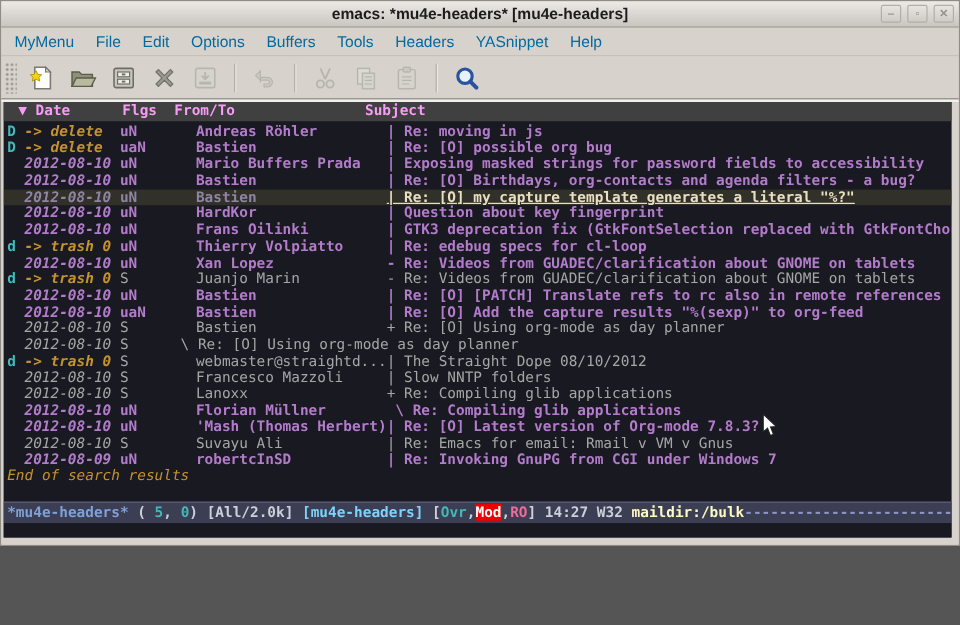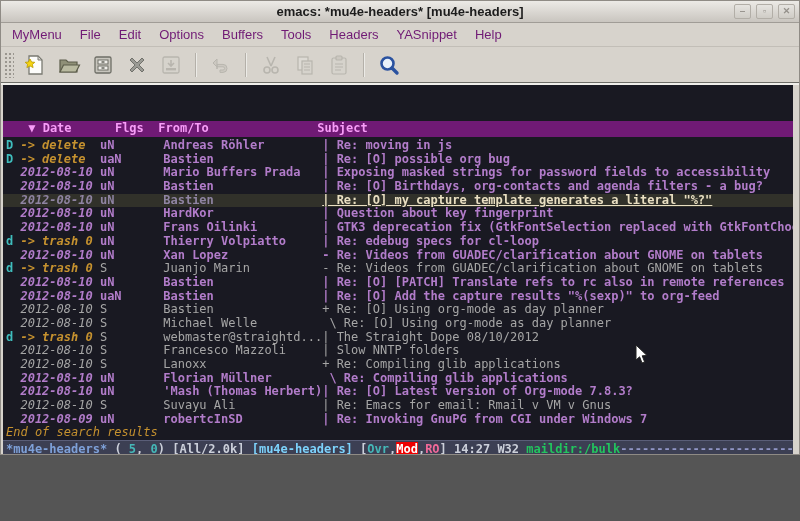--- a/index.html
+++ b/index.html
@@ -7,37 +7,37 @@
   .window { position:relative; width:800px; height:455px; background:#d7d3cc; border:1px solid #8f8b85; display:flex; flex-direction:column; overflow:hidden; }
 
   
   .titlebar { height:22px; background:linear-gradient(#eceae6,#c9c5bf); border-bottom:1px solid #a09c96; display:flex; align-items:center; position:relative; flex:none; }
   .title-text { width:100%; text-align:center; font-size:13px; font-weight:bold; color:#1c1c1c; }
   .win-buttons { position:absolute; right:4px; top:3px; display:flex; gap:5px; }
   .win-btn { width:17px; height:15px; background:linear-gradient(#e6e4e0,#cfccc6); border:1px solid #b2aea7; border-radius:2px; color:#94908a; font-size:9px; font-weight:bold; display:flex; align-items:center; justify-content:center; line-height:1; }
 
   
   .menubar { height:24px; background:#d7d3cc; display:flex; align-items:center; padding-left:2px; border-bottom:1px solid #c2beb7; flex:none; }
-  .menu-item { padding:3px 9px; font-size:13px; color:#701a75; }
+  .menu-item { padding:3px 9px; font-size:13px; color:#0369a1; }
 
   
   .toolbar { height:36px; background:#d7d3cc; display:flex; align-items:center; padding-left:2px; flex:none; border-bottom:1px solid #6e6e68; }
   .tb-handle { width:10px; height:26px; margin:0 4px 0 1px;
     background-image:radial-gradient(circle, #9a968f 1px, transparent 1.2px);
     background-size:4px 4px; }
   .tb-btn { width:32px; height:30px; display:flex; align-items:center; justify-content:center; border-radius:3px; margin:0 1px; }
   .tb-btn.disabled { opacity:0.4; }
   .tb-sep { width:2px; height:24px; border-left:1px solid #b4b0a9; border-right:1px solid #ecebe7; margin:0 7px; }
 
   
   .frame { flex:1; background:#d7d3cc; padding:0 6px 6px 2px; border-top:2px solid #f0efeb; display:flex; }
   .frame-inner { flex:1; background:#191922; display:flex; flex-direction:column; overflow:hidden; font-family:"DejaVu Sans Mono", monospace; font-size:12px; }
 
   
-  .header-line { height:16px; line-height:15px; background:#701a75; color:#f79df7; font-weight:bold; display:flex; white-space:pre; flex:none; padding-left:18px;margin-top:36px; }
+  .header-line { height:16px; line-height:15px; background:#404040; color:#f79df7; font-weight:bold; display:flex; white-space:pre; flex:none; padding-left:5px; }
   .h-mark { width:1ch; flex:none; }
   .h-date { width:12ch; flex:none; }
   .h-flags { width:6ch; flex:none; }
   .h-from { width:22ch; flex:none; }
   .h-subj { flex:1; }
 
   
   .rows { flex:1; overflow:hidden; padding-top:2px; position:relative; }
   .row { height:13.7px; line-height:13.7px; display:flex; white-space:pre; padding-left:3px; }
   .c-mark { width:2ch; flex:none; color:#3fbdbd; font-weight:bold; }
@@ -55,21 +55,21 @@
 
   
   .modeline { height:18px; line-height:17px; background:#3c3f53; border-top:1px solid #5a5e78; white-space:pre; overflow:hidden; flex:none; padding-left:3px; font-weight:bold; }
   .ml-buffer { color:#7ea1d9; }
   .ml-plain { color:#ccd0da; }
   .ml-num { color:#45b8b8; }
   .ml-mode { color:#7dd3fc; }
   .ml-ovr { color:#45b8b8; }
   .ml-mod { color:#ffffff; background:#ee0000; }
   .ml-ro { color:#f26a9a; }
-  .ml-maildir { color:#22c55e; }
+  .ml-maildir { color:#fef9c3; }
   .ml-dashes { color:#9095c5; }
 
   .echo-area { height:12px; background:#191922; flex:none; }
 
   .mouse-cursor { position:absolute; left:634px; top:343px; z-index:50; pointer-events:none; }
 </style>
 </head>
 <body>
 
 <div class="window">
@@ -199,21 +199,21 @@
           <div class="row unread"><span class="c-mark"></span><span class="c-date">2012-08-10</span><span class="c-flags">uN</span><span class="c-from">Bastien</span><span class="c-subj">| Re: [O] Birthdays, org-contacts and agenda filters - a bug?</span></div>
           <div class="row current"><span class="c-mark"></span><span class="c-date">2012-08-10</span><span class="c-flags">uN</span><span class="c-from">Bastien</span><span class="c-subj">| Re: [O] my capture template generates a literal "%?"</span></div>
           <div class="row unread"><span class="c-mark"></span><span class="c-date">2012-08-10</span><span class="c-flags">uN</span><span class="c-from">HardKor</span><span class="c-subj">| Question about key fingerprint</span></div>
           <div class="row unread"><span class="c-mark"></span><span class="c-date">2012-08-10</span><span class="c-flags">uN</span><span class="c-from">Frans Oilinki</span><span class="c-subj">| GTK3 deprecation fix (GtkFontSelection replaced with GtkFontChooser)</span></div>
           <div class="row unread action"><span class="c-mark">d</span><span class="c-date">-&gt; trash 0</span><span class="c-flags">uN</span><span class="c-from">Thierry Volpiatto</span><span class="c-subj">| Re: edebug specs for cl-loop</span></div>
           <div class="row unread"><span class="c-mark"></span><span class="c-date">2012-08-10</span><span class="c-flags">uN</span><span class="c-from">Xan Lopez</span><span class="c-subj">- Re: Videos from GUADEC/clarification about GNOME on tablets</span></div>
           <div class="row seen action"><span class="c-mark">d</span><span class="c-date">-&gt; trash 0</span><span class="c-flags">S</span><span class="c-from">Juanjo Marin</span><span class="c-subj">- Re: Videos from GUADEC/clarification about GNOME on tablets</span></div>
           <div class="row unread"><span class="c-mark"></span><span class="c-date">2012-08-10</span><span class="c-flags">uN</span><span class="c-from">Bastien</span><span class="c-subj">| Re: [O] [PATCH] Translate refs to rc also in remote references</span></div>
           <div class="row unread"><span class="c-mark"></span><span class="c-date">2012-08-10</span><span class="c-flags">uaN</span><span class="c-from">Bastien</span><span class="c-subj">| Re: [O] Add the capture results "%(sexp)" to org-feed</span></div>
           <div class="row seen"><span class="c-mark"></span><span class="c-date">2012-08-10</span><span class="c-flags">S</span><span class="c-from">Bastien</span><span class="c-subj">+ Re: [O] Using org-mode as day planner</span></div>
-          <div class="row seen"><span class="c-mark"></span><span class="c-date">2012-08-10</span><span class="c-flags">S</span><span class="c-from">Michael Welle</span><span class="c-subj"> \ Re: [O] Using org-mode as day planner</span></div>
+          <div class="row seen"><span class="c-mark"></span><span class="c-date">2012-08-10</span><span class="c-flags">S</span><span class="c-subj"> \ Re: [O] Using org-mode as day planner</span></div>
           <div class="row seen action"><span class="c-mark">d</span><span class="c-date">-&gt; trash 0</span><span class="c-flags">S</span><span class="c-from">webmaster@straightd...</span><span class="c-subj">| The Straight Dope 08/10/2012</span></div>
           <div class="row seen"><span class="c-mark"></span><span class="c-date">2012-08-10</span><span class="c-flags">S</span><span class="c-from">Francesco Mazzoli</span><span class="c-subj">| Slow NNTP folders</span></div>
           <div class="row seen"><span class="c-mark"></span><span class="c-date">2012-08-10</span><span class="c-flags">S</span><span class="c-from">Lanoxx</span><span class="c-subj">+ Re: Compiling glib applications</span></div>
           <div class="row unread"><span class="c-mark"></span><span class="c-date">2012-08-10</span><span class="c-flags">uN</span><span class="c-from">Florian Müllner</span><span class="c-subj"> \ Re: Compiling glib applications</span></div>
           <div class="row unread"><span class="c-mark"></span><span class="c-date">2012-08-10</span><span class="c-flags">uN</span><span class="c-from">'Mash (Thomas Herbert)</span><span class="c-subj">| Re: [O] Latest version of Org-mode 7.8.3?</span></div>
           <div class="row seen"><span class="c-mark"></span><span class="c-date">2012-08-10</span><span class="c-flags">S</span><span class="c-from">Suvayu Ali</span><span class="c-subj">| Re: Emacs for email: Rmail v VM v Gnus</span></div>
           <div class="row unread"><span class="c-mark"></span><span class="c-date">2012-08-09</span><span class="c-flags">uN</span><span class="c-from">robertcInSD</span><span class="c-subj">| Re: Invoking GnuPG from CGI under Windows 7</span></div>
           <div class="end-row">End of search results</div>
         </div>
 

